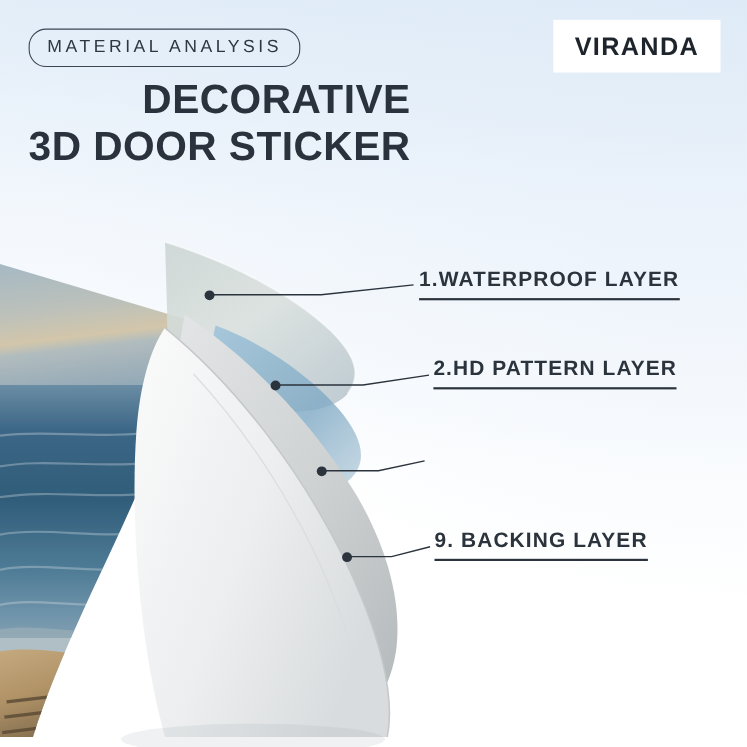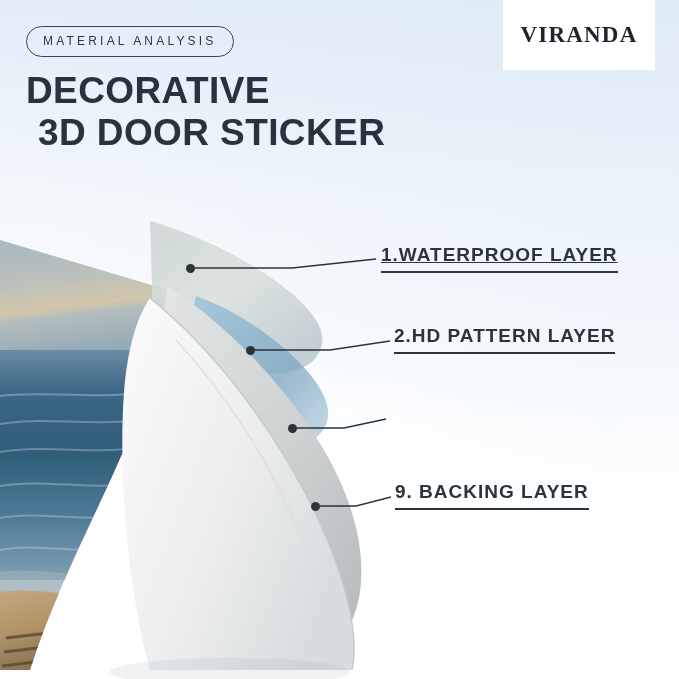--- a/index.html
+++ b/index.html
@@ -19,52 +19,52 @@
     position:absolute;inset:0;
     background:linear-gradient(180deg, rgba(221,234,247,0.85) 0%, rgba(236,243,251,0.6) 30%, rgba(255,255,255,0.15) 65%, rgba(255,255,255,0) 100%);
     pointer-events:none;
   }
 
   
   .eyebrow{
     position:absolute;left:26px;top:26px;
     border:1.6px solid #3a4654;border-radius:16px;
     padding:7px 16px 8px 16px;
-    font-size:12px;letter-spacing:3.2px;color:#2c3741;
+    font-size:16px;letter-spacing:3.2px;color:#2c3741;
     font-weight:400;white-space:nowrap;
   }
   .title{
     position:absolute;left:26px;top:70px;
     font-size:37px;line-height:42px;font-weight:700;
-    color:#2a333d;letter-spacing:0.4px;
+    color:#2a333d;letter-spacing:0.4px;text-align:right;
   }
-  .title .l2{display:block;margin-left:12px;}
+  .title .l2{display:block;}
   .brand-box{
-    position:absolute;right:24px;top:0;
-    width:152px;height:70px;background:#ffffff;
-    display:flex;align-items:center;justify-content:center;font-family:Liberation Serif, serif;
+    position:absolute;right:24px;top:18px;
+    width:152px;height:48px;background:#ffffff;
+    display:flex;align-items:center;justify-content:center;
   }
   .brand-box span{
     font-size:23px;font-weight:700;letter-spacing:1.2px;color:#1d242b;
   }
 
   
   .art{position:absolute;left:0;top:200px;width:420px;height:480px;}
   .art svg{display:block;}
 
   
   .callout{
     position:absolute;
     font-size:19px;font-weight:700;color:#2b3views;
     color:#2b333c;letter-spacing:1px;white-space:nowrap;
   }
   .callout .rule{
     position:absolute;left:0;right:0;bottom:-7px;height:1.6px;background:#2b333c;
   }
-  .c1{left:381px;top:244px;text-decoration:underline;}
+  .c1{left:381px;top:244px;}
   .c2{left:394px;top:325px;}
   .c3{left:390px;top:403px;}
   .c4{left:395px;top:481px;}
 
   .leader{position:absolute;left:0;top:0;width:679px;height:679px;pointer-events:none;}
   .dot{position:absolute;width:9px;height:9px;border-radius:50%;background:#2b333c;}
 </style>
 </head>
 <body>
 

